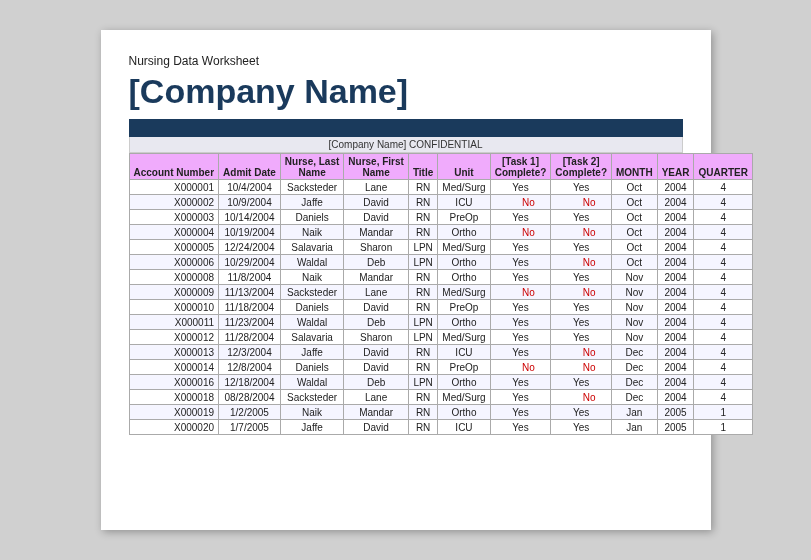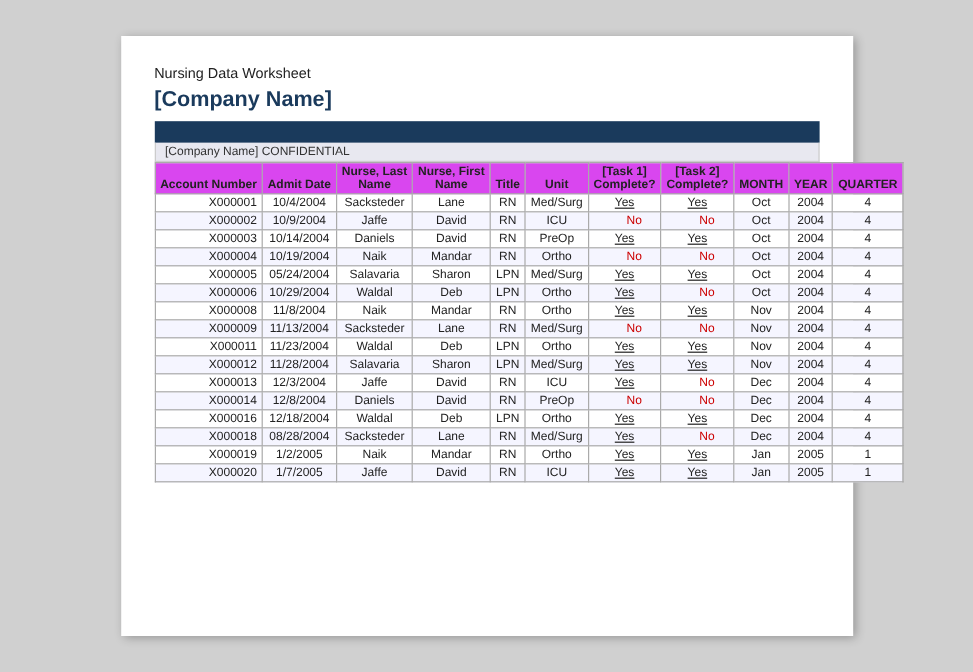--- a/index.html
+++ b/index.html
@@ -20,63 +20,63 @@
       padding: 24px 28px 28px 28px;
       box-shadow: 2px 2px 8px rgba(0,0,0,0.3);
     }
     .worksheet-title {
       font-size: 12px;
       font-weight: normal;
       color: #222;
       margin-bottom: 4px;
     }
     .company-name {
-      font-size: 18px;
+      font-size: 34px;
       font-weight: bold;
       color: #1a3a5c;
       margin-bottom: 8px;
     }
     .dark-bar {
       background: #1a3a5c;
       height: 18px;
       width: 100%;
       margin-bottom: 0;
     }
     .confidential-bar {
       background: #e8e8f0;
-      text-align: left;
+      text-align: center;
       padding: 2px 8px;
       font-size: 10px;
       color: #333;
       border: 1px solid #ccc;
       border-top: none;
     }
     table {
       width: 100%;
       border-collapse: collapse;
       font-size: 10px;
     }
     table th, table td {
       border: 1px solid #aaa;
       padding: 1.5px 4px;
       text-align: center;
       white-space: nowrap;
     }
     table th {
-      background: #d946ef;
+      background: #f0abfc;
       font-weight: bold;
       color: #222;
       vertical-align: bottom;
     }
     table td {
       color: #222;
     }
     .col-account { text-align: right; }
     .no { color: #cc0000; font-weight: normal; padding-left: 20px; }
-    .yes { color: #222; text-decoration: underline; }
+    .yes { color: #222; }
     tr:nth-child(even) td { background: #f5f5ff; }
     tr:nth-child(odd) td { background: #fff; }
   </style>
 </head>
 <body>
 
 <div class="sheet">
   <div class="worksheet-title">Nursing Data Worksheet</div>
   <div class="company-name">[Company Name]</div>
   <div class="dark-bar"></div>
@@ -145,21 +145,21 @@
           <td>RN</td>
           <td>Ortho</td>
           <td class="no">No</td>
           <td class="no">No</td>
           <td>Oct</td>
           <td>2004</td>
           <td>4</td>
         </tr>
         <tr>
           <td class="col-account">X000005</td>
-          <td>05/24/2004</td>
+          <td>12/24/2004</td>
           <td>Salavaria</td>
           <td>Sharon</td>
           <td>LPN</td>
           <td>Med/Surg</td>
           <td class="yes">Yes</td>
           <td class="yes">Yes</td>
           <td>Oct</td>
           <td>2004</td>
           <td>4</td>
         </tr>
@@ -191,20 +191,33 @@
         </tr>
         <tr>
           <td class="col-account">X000009</td>
           <td>11/13/2004</td>
           <td>Sacksteder</td>
           <td>Lane</td>
           <td>RN</td>
           <td>Med/Surg</td>
           <td class="no">No</td>
           <td class="no">No</td>
+          <td>Nov</td>
+          <td>2004</td>
+          <td>4</td>
+        </tr>
+        <tr>
+          <td class="col-account">X000010</td>
+          <td>11/18/2004</td>
+          <td>Daniels</td>
+          <td>David</td>
+          <td>RN</td>
+          <td>PreOp</td>
+          <td class="yes">Yes</td>
+          <td class="yes">Yes</td>
           <td>Nov</td>
           <td>2004</td>
           <td>4</td>
         </tr>
         <tr>
           <td class="col-account">X000011</td>
           <td>11/23/2004</td>
           <td>Waldal</td>
           <td>Deb</td>
           <td>LPN</td>

